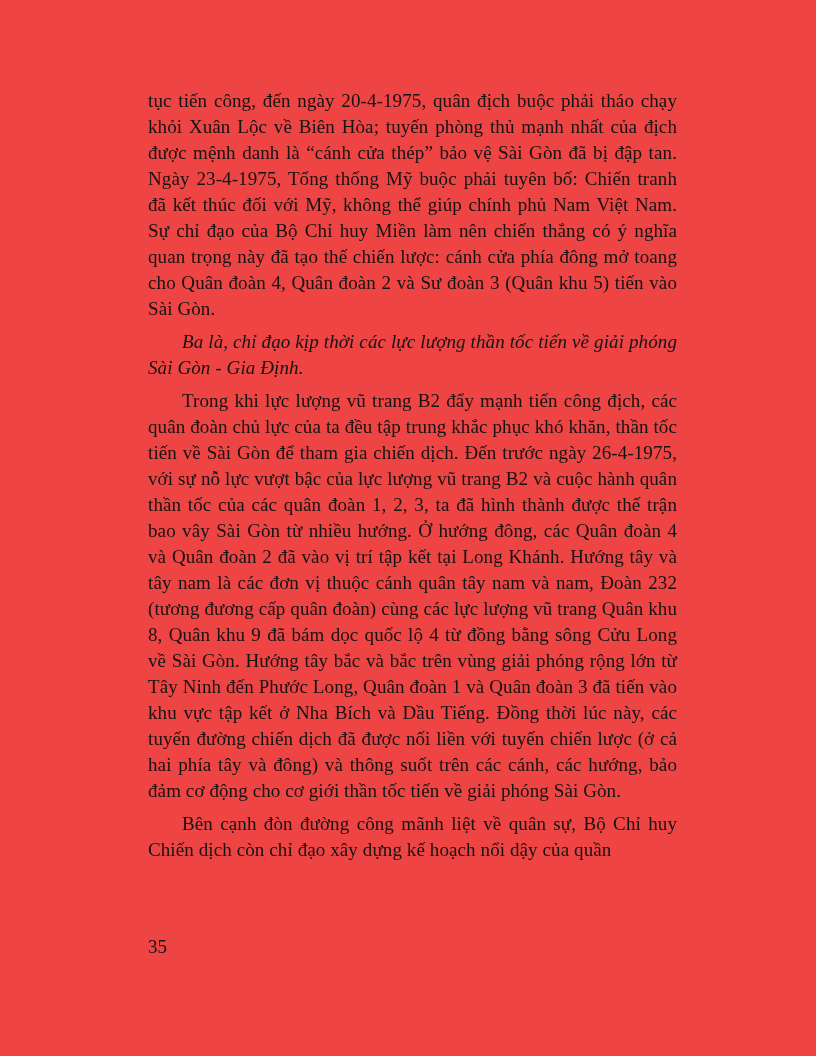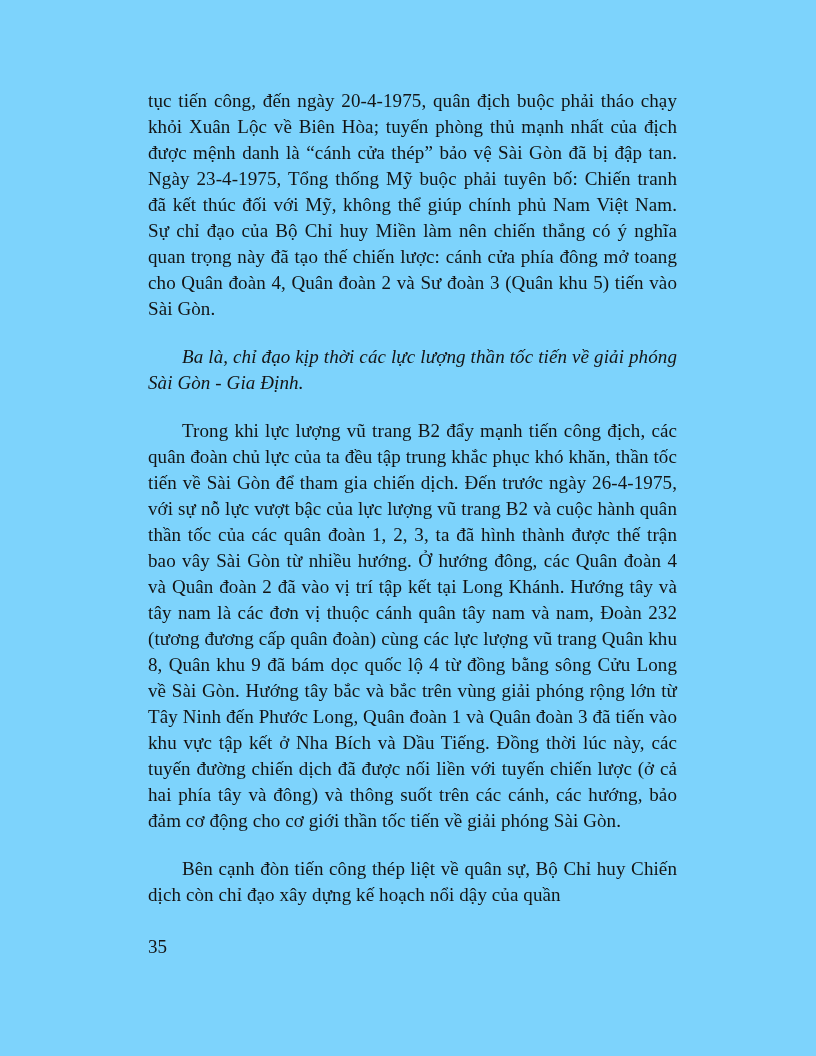--- a/index.html
+++ b/index.html
@@ -4,41 +4,41 @@
 <style>
   html, body {
     margin: 0;
     padding: 0;
     background: #e8e8e8;
   }
   .page {
     position: relative;
     width: 816px;
     height: 1056px;
-    background: #7dd3fc;
+    background: #ef4444;
     font-family: "Liberation Serif", "DejaVu Serif", serif;
     color: #141414;
     overflow: hidden;
   }
   .text-block {
     position: absolute;
     left: 148px;
     top: 88px;
     width: 529px;
     font-size: 19px;
     line-height: 26px;
     text-align: justify;
     letter-spacing: 0.1px;
   }
   .para {
     margin: 0;
     padding: 0;
   }
   .para + .para {
-    margin-top: 22px;
+    margin-top: 7px;
   }
   .para.indent {
     text-indent: 34px;
   }
   .para.italic {
     font-style: italic;
   }
   .page-number {
     position: absolute;
     left: 148px;
@@ -50,16 +50,16 @@
   }
 </style>
 </head>
 <body>
 
 <div class="page">
   <main class="text-block">
     <p class="para">tục tiến công, đến ngày 20-4-1975, quân địch buộc phải tháo chạy khỏi Xuân Lộc về Biên Hòa; tuyến phòng thủ mạnh nhất của địch được mệnh danh là “cánh cửa thép” bảo vệ Sài Gòn đã bị đập tan. Ngày 23-4-1975, Tổng thống Mỹ buộc phải tuyên bố: Chiến tranh đã kết thúc đối với Mỹ, không thể giúp chính phủ Nam Việt Nam. Sự chỉ đạo của Bộ Chỉ huy Miền làm nên chiến thắng có ý nghĩa quan trọng này đã tạo thế chiến lược: cánh cửa phía đông mở toang cho Quân đoàn 4, Quân đoàn 2 và Sư đoàn 3 (Quân khu 5) tiến vào Sài Gòn.</p>
     <p class="para indent italic">Ba là, chỉ đạo kịp thời các lực lượng thần tốc tiến về giải phóng Sài Gòn - Gia Định.</p>
     <p class="para indent">Trong khi lực lượng vũ trang B2 đẩy mạnh tiến công địch, các quân đoàn chủ lực của ta đều tập trung khắc phục khó khăn, thần tốc tiến về Sài Gòn để tham gia chiến dịch. Đến trước ngày 26-4-1975, với sự nỗ lực vượt bậc của lực lượng vũ trang B2 và cuộc hành quân thần tốc của các quân đoàn 1, 2, 3, ta đã hình thành được thế trận bao vây Sài Gòn từ nhiều hướng. Ở hướng đông, các Quân đoàn 4 và Quân đoàn 2 đã vào vị trí tập kết tại Long Khánh. Hướng tây và tây nam là các đơn vị thuộc cánh quân tây nam và nam, Đoàn 232 (tương đương cấp quân đoàn) cùng các lực lượng vũ trang Quân khu 8, Quân khu 9 đã bám dọc quốc lộ 4 từ đồng bằng sông Cửu Long về Sài Gòn. Hướng tây bắc và bắc trên vùng giải phóng rộng lớn từ Tây Ninh đến Phước Long, Quân đoàn 1 và Quân đoàn 3 đã tiến vào khu vực tập kết ở Nha Bích và Dầu Tiếng. Đồng thời lúc này, các tuyến đường chiến dịch đã được nối liền với tuyến chiến lược (ở cả hai phía tây và đông) và thông suốt trên các cánh, các hướng, bảo đảm cơ động cho cơ giới thần tốc tiến về giải phóng Sài Gòn.</p>
-    <p class="para indent">Bên cạnh đòn tiến công thép liệt về quân sự, Bộ Chỉ huy Chiến dịch còn chỉ đạo xây dựng kế hoạch nổi dậy của quần</p>
+    <p class="para indent">Bên cạnh đòn đường công mãnh liệt về quân sự, Bộ Chỉ huy Chiến dịch còn chỉ đạo xây dựng kế hoạch nổi dậy của quần</p>
   </main>
   <div class="page-number">35</div>
 </div>
 
 </body></html>

